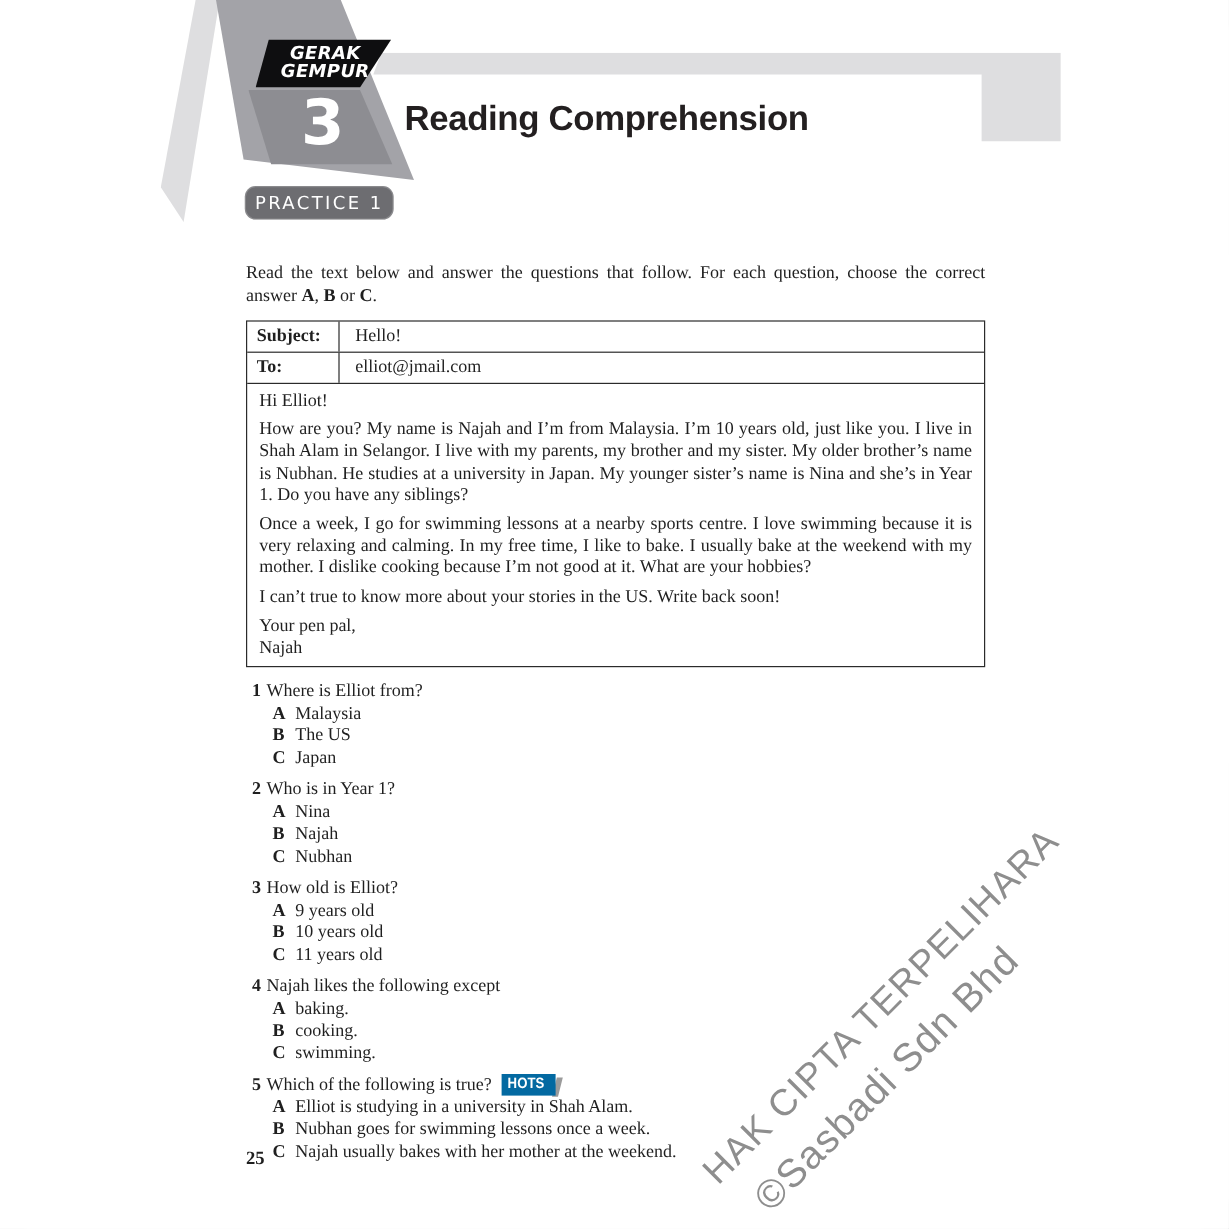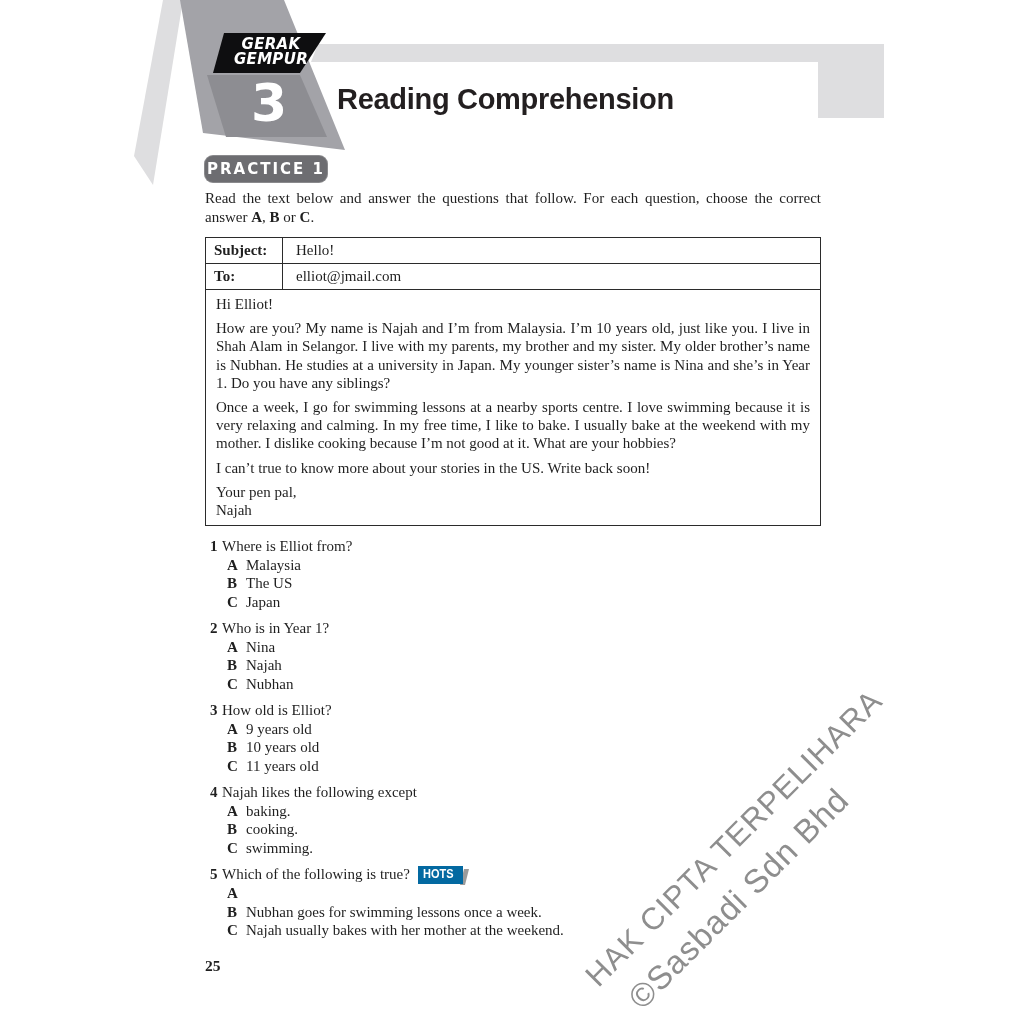--- a/index.html
+++ b/index.html
@@ -47,25 +47,25 @@
     font-family:"Liberation Sans", sans-serif; font-weight:bold; font-size:29px;
     letter-spacing:-0.3px; color:#231f20;
   }
   .practice-badge {
     position:absolute; left:204px; top:155px; width:124px; height:28px;
     background:#6d6d71; border-radius:9px;
     box-shadow:inset 0 0 0 1px rgba(255,255,255,.2);
     display:flex; align-items:center; justify-content:center;
   }
   .practice-badge span {
-    font-family:"DejaVu Sans", sans-serif; font-weight:bold; font-size:15px;
+    font-family:"DejaVu Sans", sans-serif; font-weight:normal; font-size:15px;
     color:#ffffff; letter-spacing:2px;
   }
   
-  .content { position:absolute; left:205px; width:616px; z-index:2; }
+  .content { position:absolute; left:205px; width:616px; z-index:2;margin-top:30px; }
   .instructions { top:189px; font-size:15px; line-height:18.5px; text-align:justify; }
   .instructions b { font-weight:bold; }
   
   .email-box { top:237px; border:1.5px solid #2b2b2b; }
   .email-row { display:flex; height:26px; border-bottom:1px solid #2b2b2b; }
   .email-row .lbl {
     width:77px; border-right:1px solid #2b2b2b; font-weight:bold;
     padding-left:8px; display:flex; align-items:center; font-size:15px;
   }
   .email-row .val { padding-left:13px; display:flex; align-items:center; font-size:15px; }
@@ -222,20 +222,21 @@
       </div>
     </div>
 
     <div class="q-group">
       <div class="q-head">
         <span class="q-num">5</span>
         <span class="q-text"><span>Which of the following is true?</span><span class="hots"><span class="hots-inner">HOTS</span></span></span>
       </div>
       <div class="q-opt">
         <span class="opt-letter">A</span>
+        <span>Elliot is studying in a university in Shah Alam.</span>
       </div>
       <div class="q-opt">
         <span class="opt-letter">B</span>
         <span>Nubhan goes for swimming lessons once a week.</span>
       </div>
       <div class="q-opt">
         <span class="opt-letter">C</span>
         <span>Najah usually bakes with her mother at the weekend.</span>
       </div>
     </div>

